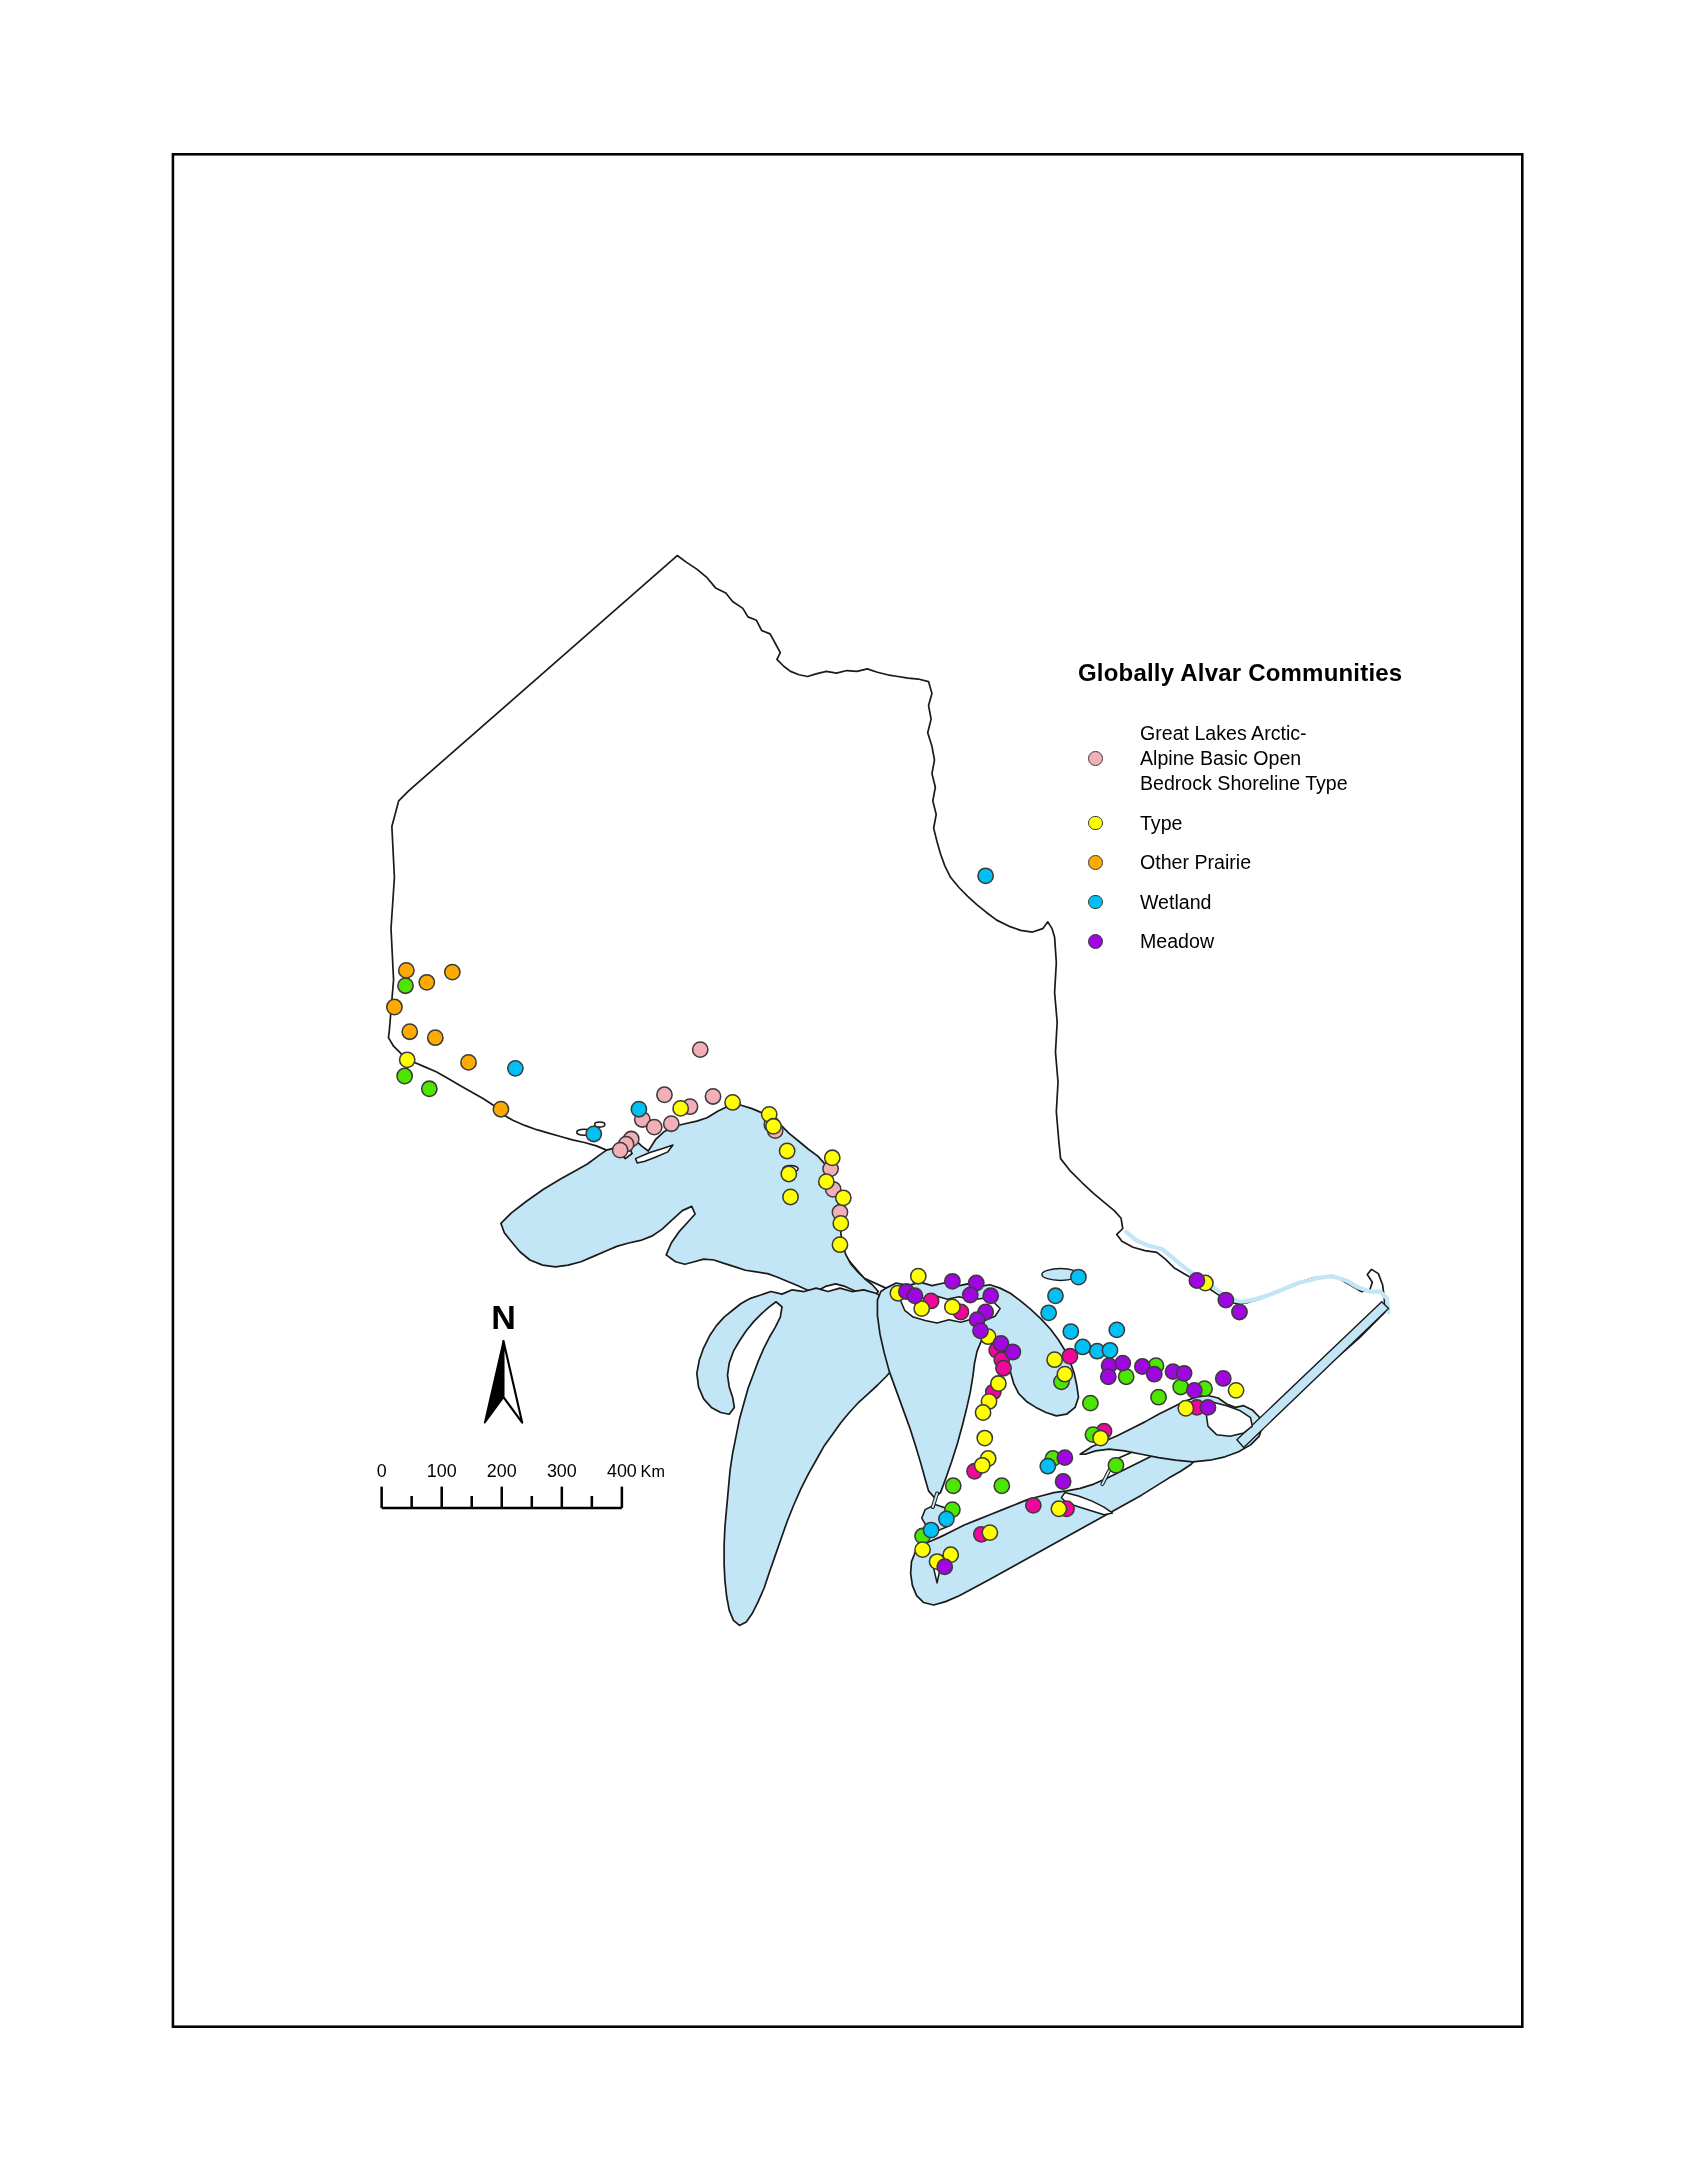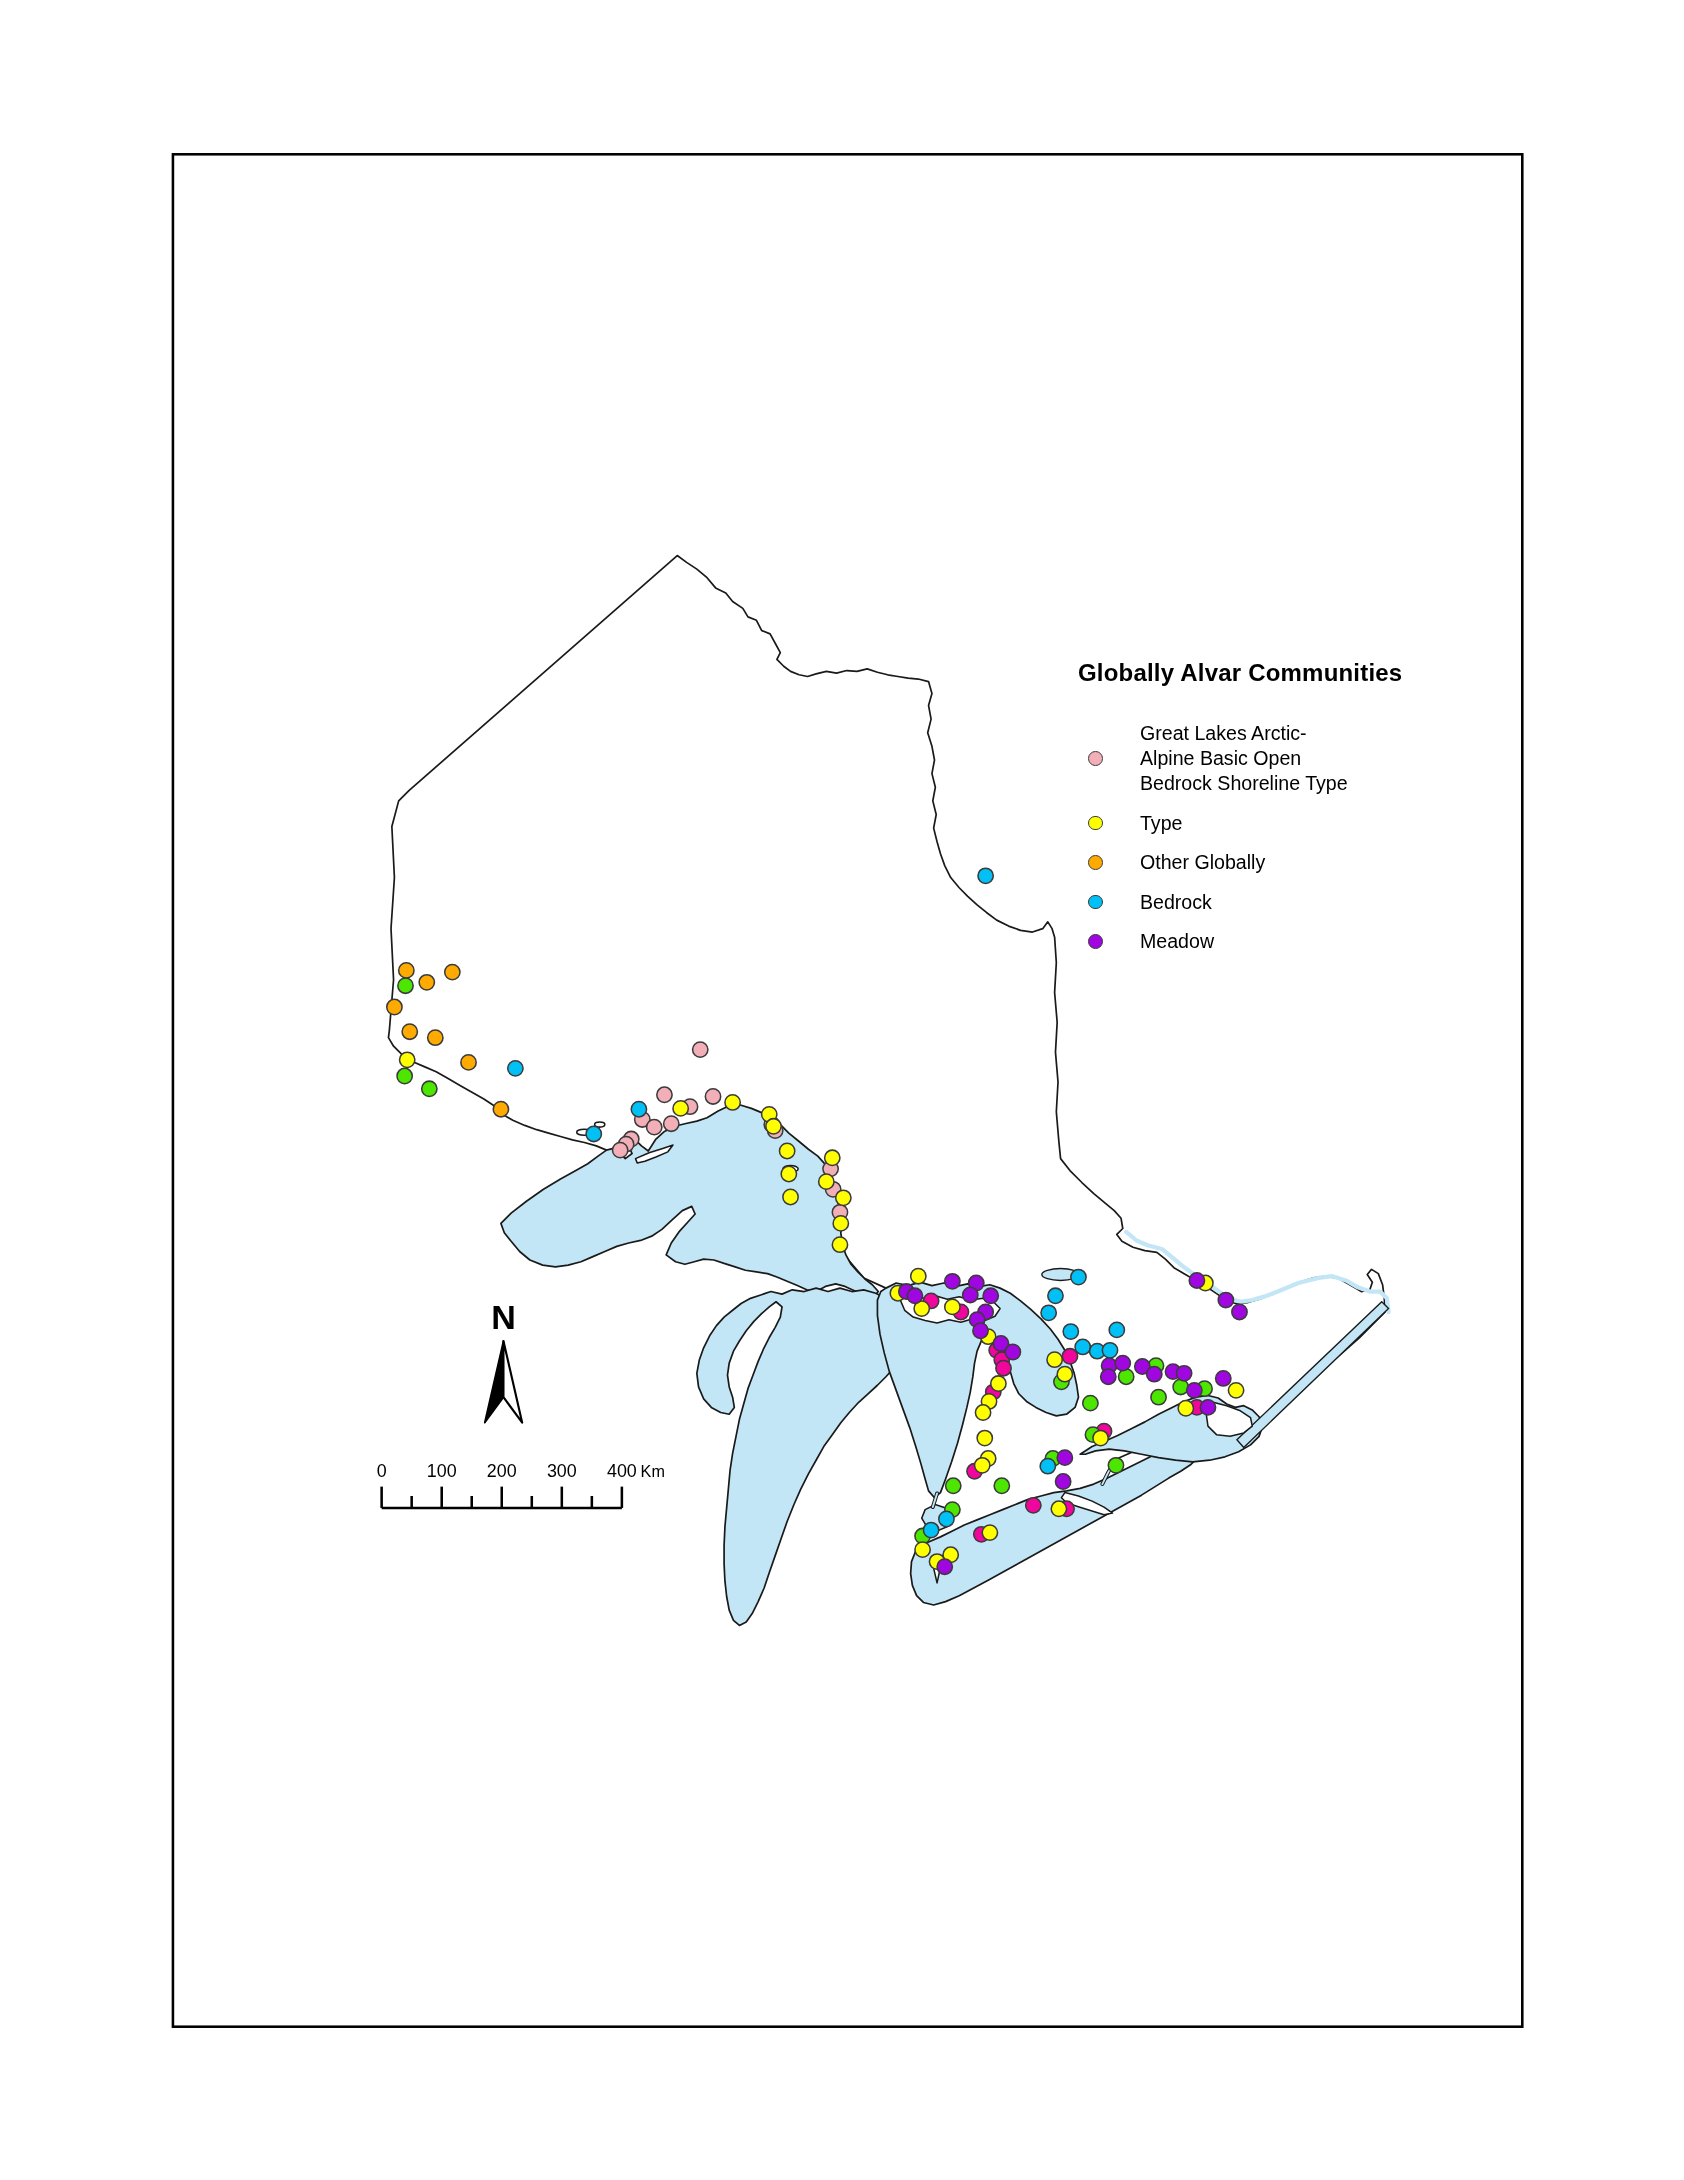--- a/index.html
+++ b/index.html
@@ -223,25 +223,25 @@
         <div class="legend-item">
           <span class="legend-marker" style="background: rgb(243, 175, 183); border-color: rgb(59, 59, 59);"></span>
           <div class="legend-label">Great Lakes Arctic-<br>Alpine Basic Open<br>Bedrock Shoreline Type</div>
         </div>
         <div class="legend-item">
           <span class="legend-marker" style="background: rgb(255, 255, 0); border-color: rgb(59, 59, 59);"></span>
           <div class="legend-label">Type</div>
         </div>
         <div class="legend-item">
           <span class="legend-marker" style="background: rgb(255, 170, 0); border-color: rgb(59, 59, 59);"></span>
-          <div class="legend-label">Other Globally</div>
+          <div class="legend-label">Other Prairie</div>
         </div>
         <div class="legend-item">
           <span class="legend-marker" style="background: rgb(0, 192, 245); border-color: rgb(59, 59, 59);"></span>
-          <div class="legend-label">Bedrock</div>
+          <div class="legend-label">Wetland</div>
         </div>
         <div class="legend-item">
           <span class="legend-marker" style="background: rgb(159, 6, 224); border-color: rgb(59, 59, 59);"></span>
           <div class="legend-label">Meadow</div>
         </div>
       </div>
   </div>
 
 </div>
 

